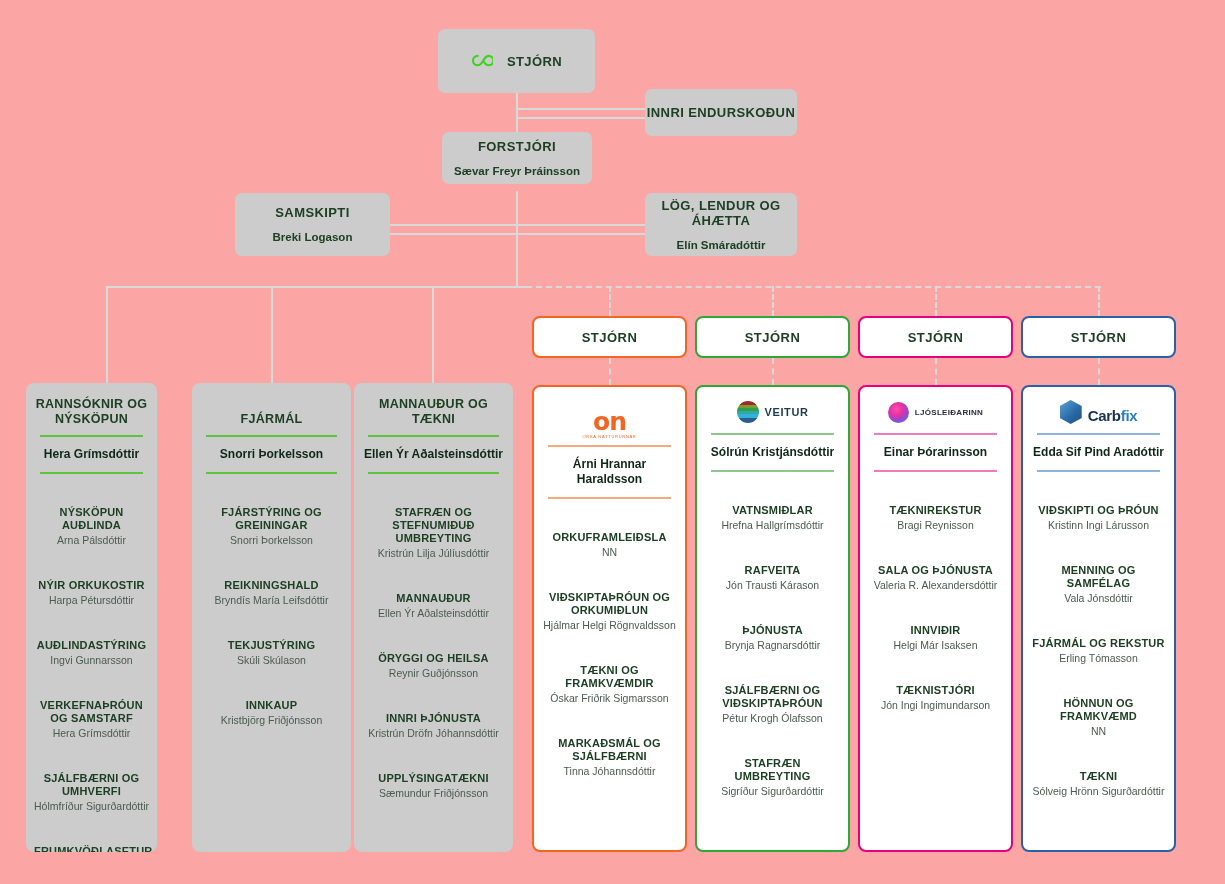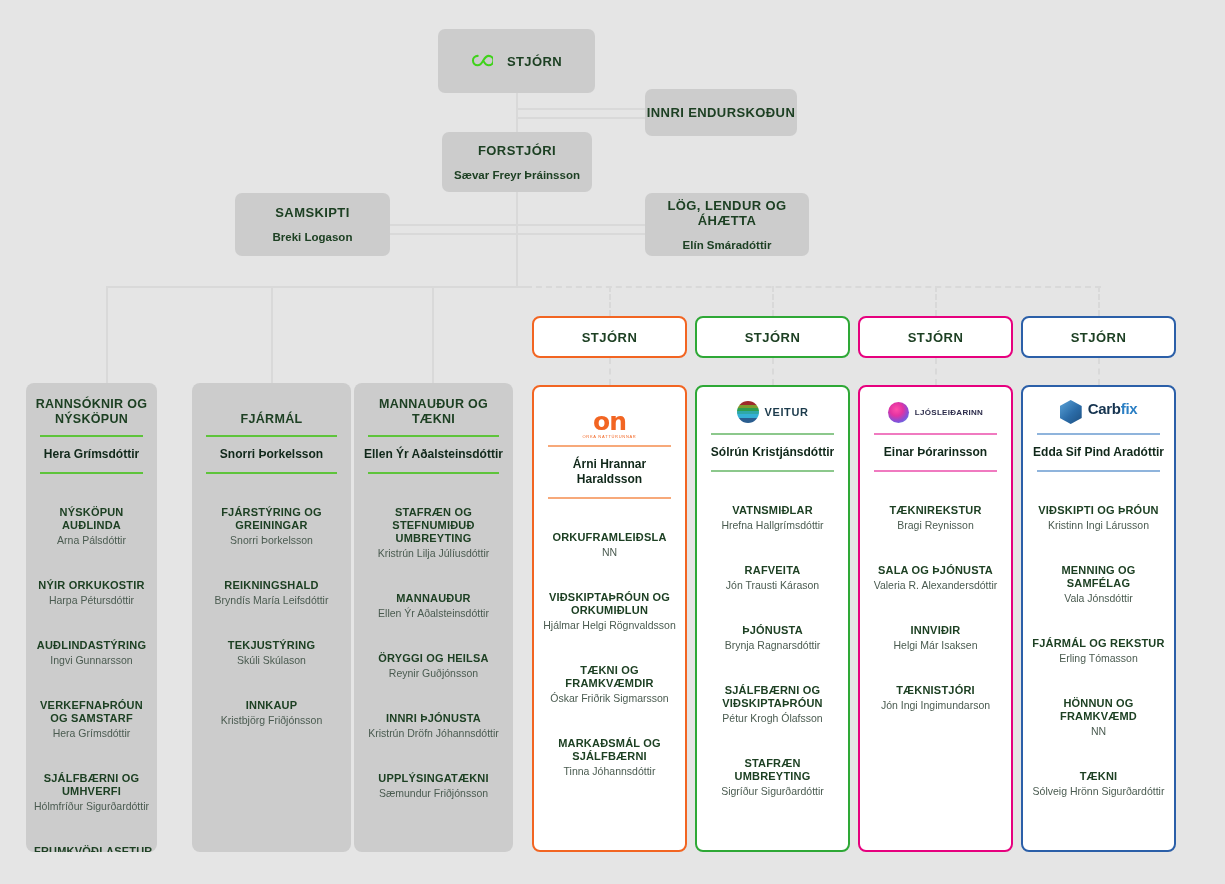--- a/index.html
+++ b/index.html
@@ -5,21 +5,21 @@
   * { box-sizing: border-box; }
   html, body {
     margin: 0; padding: 0;
     background: #000000;
     font-family: "Liberation Sans", sans-serif;
   }
   #canvas {
     position: relative;
     width: 1225px;
     height: 884px;
-    background: #e5e5e5;
+    background: #fca5a5;
     overflow: hidden;
   }
 
   
   .box {
     position: absolute;
     background: #cccccc;
     border-radius: 7px;
     color: #1d4023;
     text-align: center;
@@ -162,21 +162,21 @@
     width: 21px; height: 21px; border-radius: 50%;
     background: radial-gradient(circle at 40% 35%, #ff3fa4 0%, #e0219a 35%, #7b3fd4 65%, #3ea0e8 100%);
     opacity: .92;
   }
   .lj-text {
     font-weight: bold; font-size: 8px;
     letter-spacing: .3px; color: #2b2b4a;
   }
 
   
-  .cf-wrap { display: flex; align-items: flex-start; gap: 6px; }
+  .cf-wrap { display: flex; align-items: flex-end; gap: 6px; }
   .cf-hex {
     width: 22px; height: 24px;
     background: linear-gradient(135deg, #5ba3d8 0%, #2b6ca8 55%, #1d4f80 100%);
     clip-path: polygon(50% 0%, 100% 25%, 100% 75%, 50% 100%, 0% 75%, 0% 25%);
   }
   .cf-text { font-size: 15px; font-weight: bold; letter-spacing: -.3px; }
   .cf-dark { color: #15334f; }
   .cf-blue { color: #2b7fc4; }
 
   
@@ -234,31 +234,31 @@
         </svg>
       </span>
       <span class="ttl">STJÓRN</span>
     </div>
   </div>
 
   <div class="box" style="left:645px; top:89px; width:152px; height:47px;">
     <div class="ttl">INNRI ENDURSKOÐUN</div>
   </div>
 
-  <div class="box" style="left:442px; top:132px; width:150px; height:60px;">
+  <div class="box" style="left:442px; top:132px; width:150px; height:52px;">
     <div class="ttl">FORSTJÓRI</div>
     <div class="sub">Sævar Freyr Þráinsson</div>
   </div>
 
   <div class="box" style="left:235px; top:193px; width:155px; height:63px;">
     <div class="ttl">SAMSKIPTI</div>
     <div class="sub">Breki Logason</div>
   </div>
 
-  <div class="box" style="left:645px; top:193px; width:164px; height:63px;">
+  <div class="box" style="left:645px; top:193px; width:152px; height:63px;">
     <div class="ttl">LÖG, LENDUR OG ÁHÆTTA</div>
     <div class="sub">Elín Smáradóttir</div>
   </div>
 
   <div class="sub-board" style="left:532px; top:316px; width:155px; height:42px; border:2.5px solid #f26522;">
     <span>STJÓRN</span>
   </div>
   <div class="sub-board" style="left:695px; top:316px; width:155px; height:42px; border:2.5px solid #2ea836;">
     <span>STJÓRN</span>
   </div>

